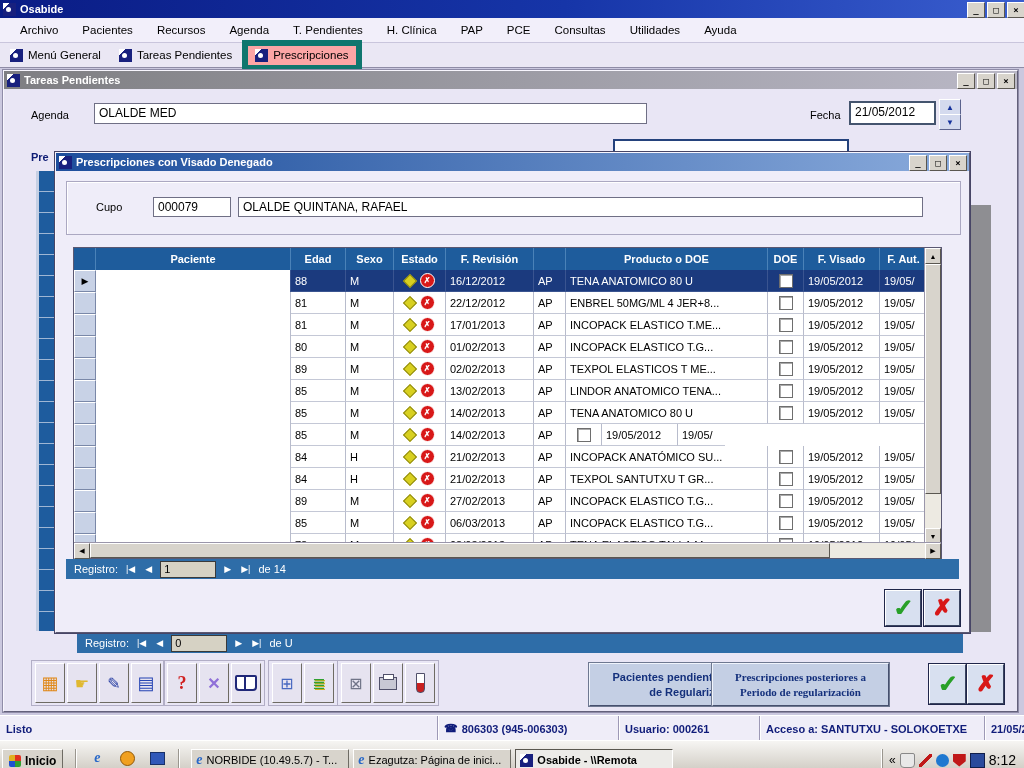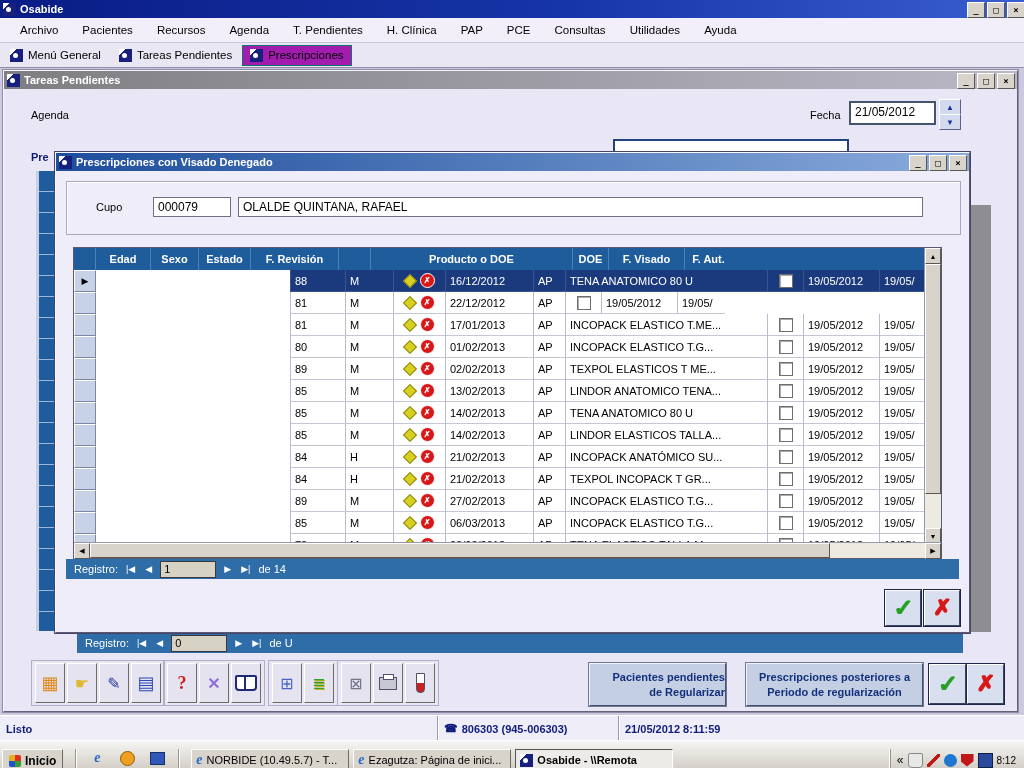--- a/index.html
+++ b/index.html
@@ -16,21 +16,21 @@
   
   .main-title{position:absolute;left:0;top:0;width:1024px;height:18px;display:flex;align-items:center;gap:4px;
     padding-left:3px;background:linear-gradient(90deg,#0A1C85,#1635A8 55%,#3A5ECF);color:#fff;font-weight:bold;}
   .title-btns{position:absolute;right:2px;top:2px;display:flex;}
   .menubar{position:absolute;left:0;top:18px;width:1024px;height:25px;background:#F2EFFA;
     border-bottom:1px solid #C9C5DC;display:flex;align-items:center;padding-left:8px;box-sizing:border-box;}
   .menu-item{padding:4px 12px;color:#000;font-size:11.5px;cursor:default;}
   .appbar{position:absolute;left:0;top:43px;width:1024px;height:25px;background:#EAE7F4;
     border-bottom:1px solid #8F8CA6;display:flex;align-items:center;padding-left:2px;box-sizing:border-box;gap:2px;}
   .tb-item{display:flex;align-items:center;gap:5px;padding:3px 7px;border:1px solid transparent;font-size:11.5px;}
-  .tb-item.active{border:1px solid #0f766e;background:#a21caf;justify-content:center;}
+  .tb-item.active{border:6px solid #0f766e;background:#fca5a5;justify-content:center;}
   
   .tareas-win{position:absolute;left:3px;top:70px;width:1015px;height:642px;background:#E9E6F5;
     border:1px solid;border-color:#F8F6FE #63607A #63607A #F8F6FE;outline:1px solid #8F8CA8;box-sizing:border-box;}
   .tareas-title{height:18px;background:linear-gradient(90deg,#7E7E82,#BAB8C6);display:flex;align-items:center;
     gap:4px;padding-left:3px;color:#fff;font-weight:bold;position:relative;}
   .lbl{position:absolute;color:#000;}
   .navylbl{color:#0E1C74;font-weight:bold;}
   .inputbox{position:absolute;background:#fff;border:1px solid #6F6F85;padding:2px 4px;font-size:12px;
     box-sizing:border-box;color:#000;overflow:hidden;white-space:nowrap;}
   .fecha-box{border:2px solid #44546E;font-size:12px;}
@@ -178,20 +178,21 @@
       <span class="oslogo"></span>
       <span>Tareas Pendientes</span>
       <span class="title-btns" style="top:2px;">
         <span class="winbtn">_</span>
         <span class="winbtn">□</span>
         <span class="winbtn">×</span>
       </span>
     </div>
 
     <span class="lbl" style="left:27px;top:38px;">Agenda</span>
+    <div class="inputbox" style="left:90px;top:32px;width:553px;height:21px;">OLALDE MED</div>
 
     <span class="lbl" style="left:806px;top:38px;">Fecha</span>
     <div class="inputbox fecha-box" style="left:845px;top:30px;width:87px;height:24px;">21/05/2012</div>
     <span class="spinbtn" style="left:935px;top:28px;">▲</span>
     <span class="spinbtn" style="left:935px;top:43px;">▼</span>
 
     <span class="lbl navylbl" style="left:27px;top:80px;">Pre</span>
 
     <div class="hidden-field" style="left:609px;top:68px;width:236px;height:16px;"></div>
     <div class="bluestrip" style="left:32px;top:100px;width:22px;height:460px;"></div>
@@ -249,21 +250,21 @@
           <div class="icon-btn">
             <span class="testtube-icon"></span>
           </div>
         </div>
       </div>
 
     <div class="bigbtn" style="left:585px;top:592px;width:135px;height:41px;text-align:right;">
       <span>Pacientes pendientes</span>
       <span>de Regularizar</span>
     </div>
-    <div class="bigbtn" style="left:742px;top:592px;width:175px;height:41px;">
+    <div class="bigbtn" style="left:708px;top:592px;width:175px;height:41px;font-family:Liberation Serif, serif;">
       <span>Prescripciones posteriores a</span>
       <span>Periodo de regularización</span>
     </div>
     <div class="okbtn" style="left:925px;top:593px;width:35px;height:38px;">
         <span>✓</span>
       </div>
     <div class="nobtn" style="left:963px;top:593px;width:35px;height:38px;">
         <span>✗</span>
       </div>
   </div>
@@ -282,20 +283,21 @@
     </div>
 
     <div class="groupbox" style="left:10px;top:28px;width:893px;height:52px;"></div>
     <span class="lbl" style="left:40px;top:48px;">Cupo</span>
     <div class="inputbox" style="left:97px;top:44px;width:78px;height:20px;">000079</div>
     <div class="inputbox" style="left:182px;top:44px;width:685px;height:20px;">OLALDE QUINTANA, RAFAEL</div>
 
     <div class="grid">
       <div class="ghead" id="gridHead">
           <div class="hc" style="width: 22px;"></div>
+          <div class="hc" style="width: 195px;">Paciente</div>
           <div class="hc" style="width: 55px;">Edad</div>
           <div class="hc" style="width: 48px;">Sexo</div>
           <div class="hc" style="width: 52px;">Estado</div>
           <div class="hc" style="width: 88px;">F. Revisión</div>
           <div class="hc" style="width: 32px;"></div>
           <div class="hc" style="width: 202px;">Producto o DOE</div>
           <div class="hc" style="width: 36px;">DOE</div>
           <div class="hc" style="width: 76px;">F. Visado</div>
           <div class="hc" style="width: 47px; border-right: none;">F. Aut.</div>
         </div>
@@ -327,20 +329,21 @@
             </div>
     <div class="c cell-paciente" style="width:195px;"></div>
     <div class="c" style="width:55px;">81</div>
     <div class="c" style="width:48px;">M</div>
     <div class="c" style="width:52px;justify-content:center;">
       <span class="diamond"></span>
       <span class="denied">✗</span>
     </div>
     <div class="c" style="width:88px;">22/12/2012</div>
     <div class="c" style="width:32px;">AP</div>
+    <div class="c" style="width:202px;">ENBREL 50MG/ML 4 JER+8...</div>
     <div class="c" style="width:36px;justify-content:center;">
       <span class="cb"></span>
     </div>
     <div class="c" style="width:76px;">19/05/2012</div>
     <div class="c" style="width:47px;border-right:none;">19/05/</div>
   </div>
 
   <div class="trow">
     <div class="c cell-sel" style="width:22px;">
               <span></span>
@@ -452,21 +455,20 @@
             </div>
     <div class="c cell-paciente" style="width:195px;"></div>
     <div class="c" style="width:55px;">85</div>
     <div class="c" style="width:48px;">M</div>
     <div class="c" style="width:52px;justify-content:center;">
       <span class="diamond"></span>
       <span class="denied">✗</span>
     </div>
     <div class="c" style="width:88px;">14/02/2013</div>
     <div class="c" style="width:32px;">AP</div>
-    <div class="c" style="width:202px;">LINDOR ELASTICOS TALLA...</div>
     <div class="c" style="width:36px;justify-content:center;">
       <span class="cb"></span>
     </div>
     <div class="c" style="width:76px;">19/05/2012</div>
     <div class="c" style="width:47px;border-right:none;">19/05/</div>
   </div>
 
   <div class="trow">
     <div class="c cell-sel" style="width:22px;">
               <span></span>
@@ -494,21 +496,21 @@
             </div>
     <div class="c cell-paciente" style="width:195px;"></div>
     <div class="c" style="width:55px;">84</div>
     <div class="c" style="width:48px;">H</div>
     <div class="c" style="width:52px;justify-content:center;">
       <span class="diamond"></span>
       <span class="denied">✗</span>
     </div>
     <div class="c" style="width:88px;">21/02/2013</div>
     <div class="c" style="width:32px;">AP</div>
-    <div class="c" style="width:202px;">TEXPOL INCOPACK T GR...</div>
+    <div class="c" style="width:202px;">TEXPOL SANTUTXU T GR...</div>
     <div class="c" style="width:36px;justify-content:center;">
       <span class="cb"></span>
     </div>
     <div class="c" style="width:76px;">19/05/2012</div>
     <div class="c" style="width:47px;border-right:none;">19/05/</div>
   </div>
 
   <div class="trow">
     <div class="c cell-sel" style="width:22px;">
               <span></span>
@@ -602,20 +604,26 @@
       </div>
   </div>
 
   <div class="statusbar">
     <div class="seg" style="width:425px;">
         <span>Listo</span>
       </div>
     <div class="seg" style="width:168px;">
       <span>☎</span>
         <span>806303  (945-006303)</span>
+      </div>
+    <div class="seg" style="width:128px;">
+        <span>Usuario: 000261</span>
+      </div>
+    <div class="seg" style="width:212px;">
+        <span>Acceso a: SANTUTXU - SOLOKOETXE</span>
       </div>
     <div class="seg" style="flex:1;border-right:none;">
         <span>21/05/2012  8:11:59</span>
       </div>
   </div>
 
   <div class="taskbar">
     <div class="startbtn raised">
       <span class="winflag"></span>
       <span>Inicio</span>
@@ -645,16 +653,16 @@
           <span>Osabide - \\Remota</span>
         </div>
       </div>
     <div class="tray">
       <span class="chev">«</span>
       <span class="trayicon java-icon"></span>
       <span class="trayicon pen-icon"></span>
       <span class="trayicon msg-icon"></span>
       <span class="trayicon shield-icon"></span>
       <span class="trayicon display-icon"></span>
-      <span style="font-size:10px;">8:12</span>
+      <span style="font-size:14px;">8:12</span>
     </div>
   </div>
 </div>
 
 </body></html>

